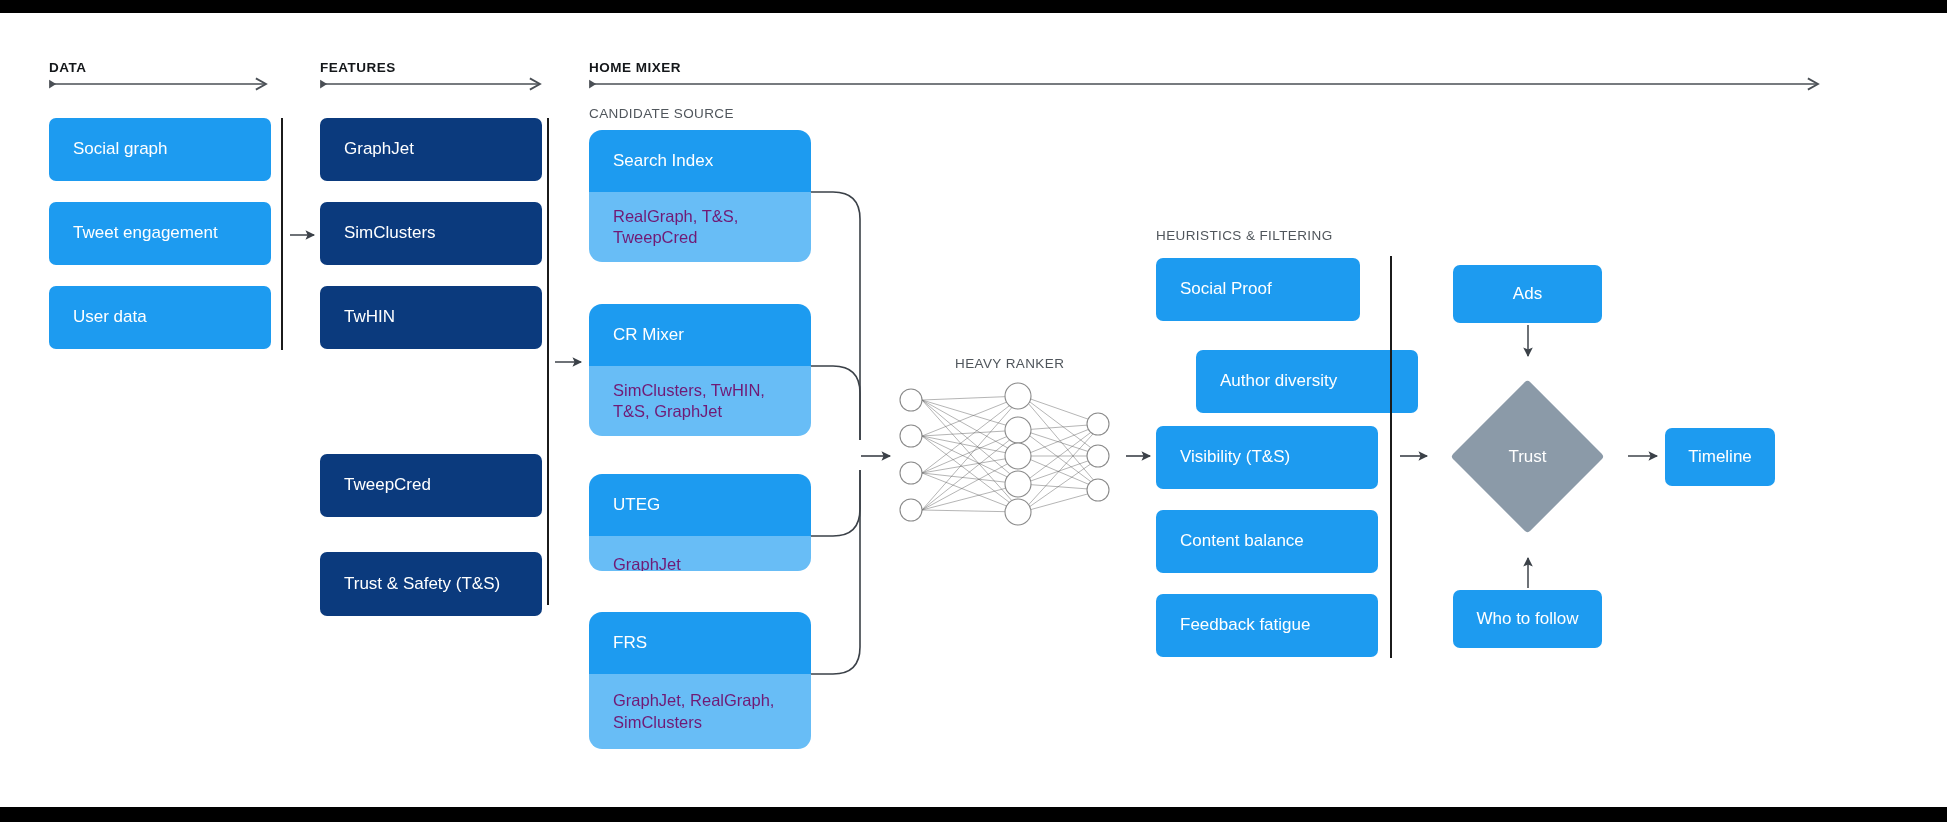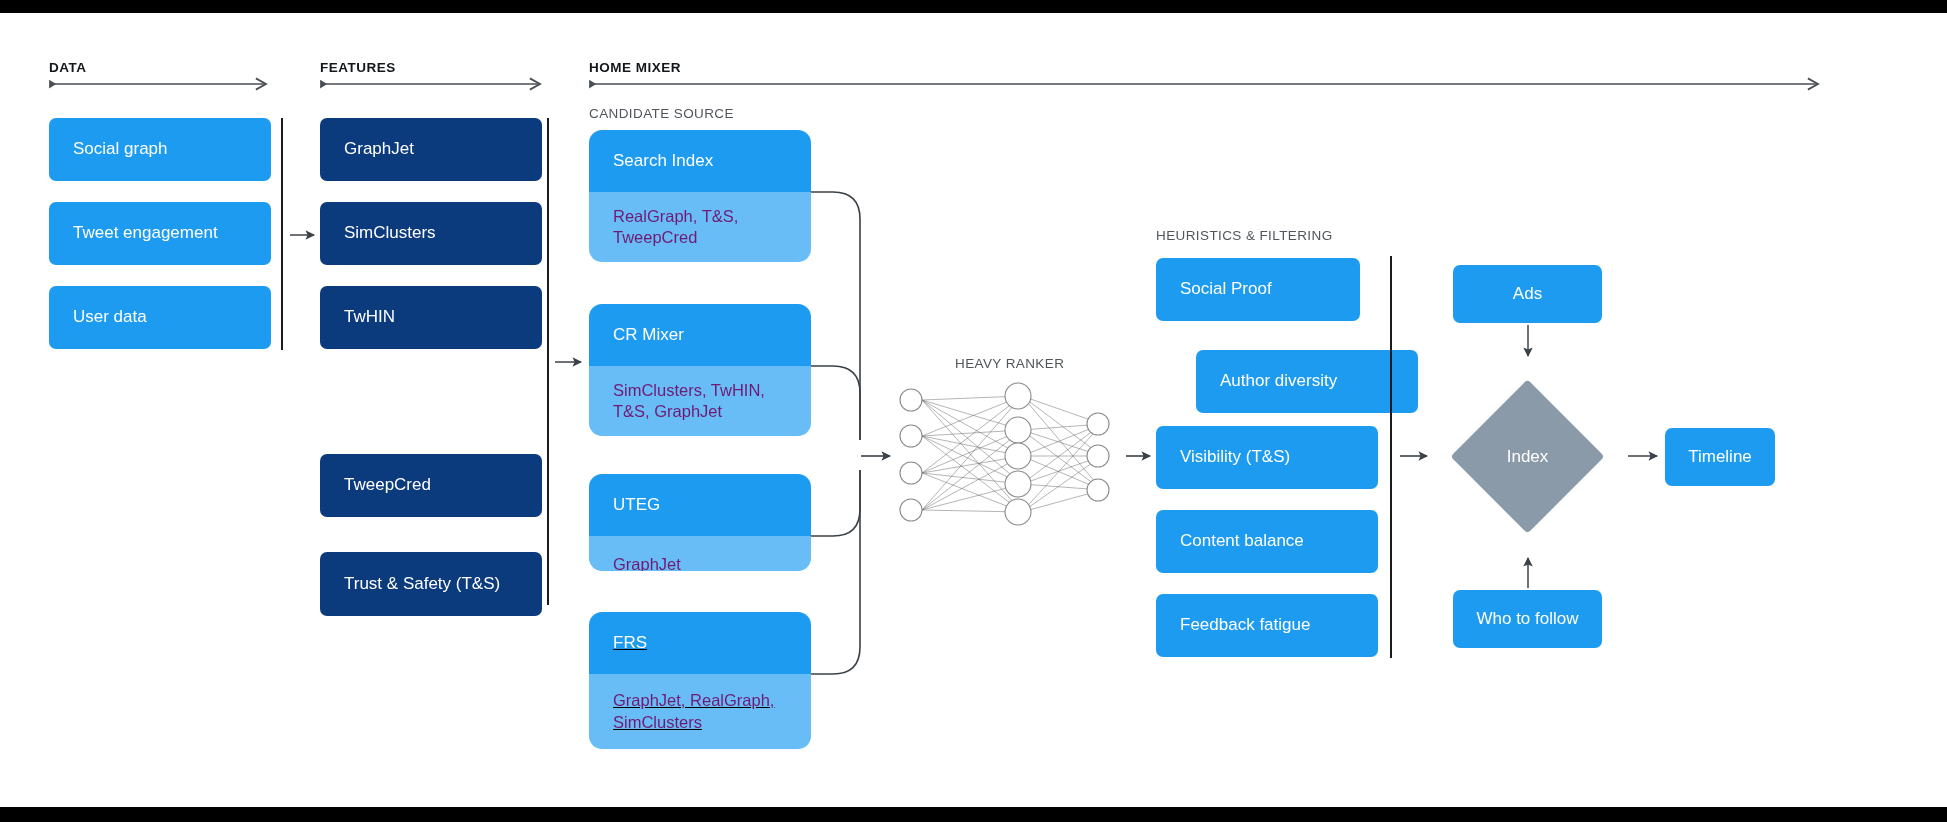--- a/index.html
+++ b/index.html
@@ -187,21 +187,21 @@
     <div class="stack-head c-lightblue" style="height:62px;">CR Mixer</div>
     <div class="stack-body c-paleblue" style="height:70px; white-space:pre-line;">SimClusters, TwHIN,
 T&amp;S, GraphJet</div>
   </div>
 
   <div class="stack" style="left:589px; top:474px; width:222px; height:97px;">
     <div class="stack-head c-lightblue" style="height:62px;">UTEG</div>
     <div class="stack-body c-paleblue" style="height:57px; white-space:pre-line;">GraphJet</div>
   </div>
 
-  <div class="stack" style="left:589px; top:612px; width:222px; height:137px;text-decoration:underline;">
+  <div class="stack" style="left:589px; top:612px; width:222px; height:137px;">
     <div class="stack-head c-lightblue" style="height:62px;">FRS</div>
     <div class="stack-body c-paleblue" style="height:75px; white-space:pre-line;">GraphJet, RealGraph,
 SimClusters</div>
   </div>
 
   <div class="box box-pad c-lightblue" style="left:1156px; top:258px; width:204px; height:63px;">
     <span>Social Proof</span>
   </div>
   <div class="box box-pad c-lightblue" style="left:1196px; top:342px; width:222px; height:63px;margin-top:8px;">
     <span>Author diversity</span>
@@ -216,21 +216,21 @@
     <span>Feedback fatigue</span>
   </div>
 
   <div class="vdiv" style="left:1390px; top:256px; height:402px;"></div>
 
   <div class="box box-center c-lightblue" style="left:1453px; top:265px; width:149px; height:58px;">
     <span>Ads</span>
   </div>
 
   <div class="diamond" style="left:1473px; top:402px; width:109px; height:109px;"></div>
-  <div class="diamond-label" style="left:1453px; top:440px; width:149px; height:34px;">Index</div>
+  <div class="diamond-label" style="left:1453px; top:440px; width:149px; height:34px;">Trust</div>
 
   <div class="box box-center c-lightblue" style="left:1453px; top:590px; width:149px; height:58px;">
     <span>Who to follow</span>
   </div>
 
   <div class="box box-center c-lightblue" style="left:1665px; top:428px; width:110px; height:58px;">
     <span>Timeline</span>
   </div>
 
   <svg class="overlay" viewBox="0 0 1947 822">

